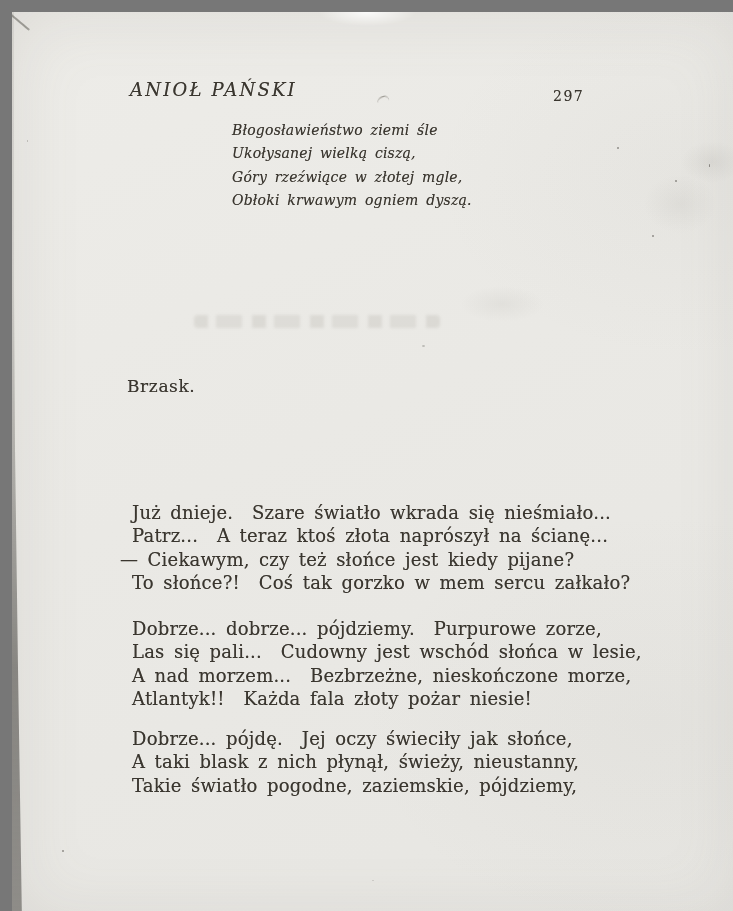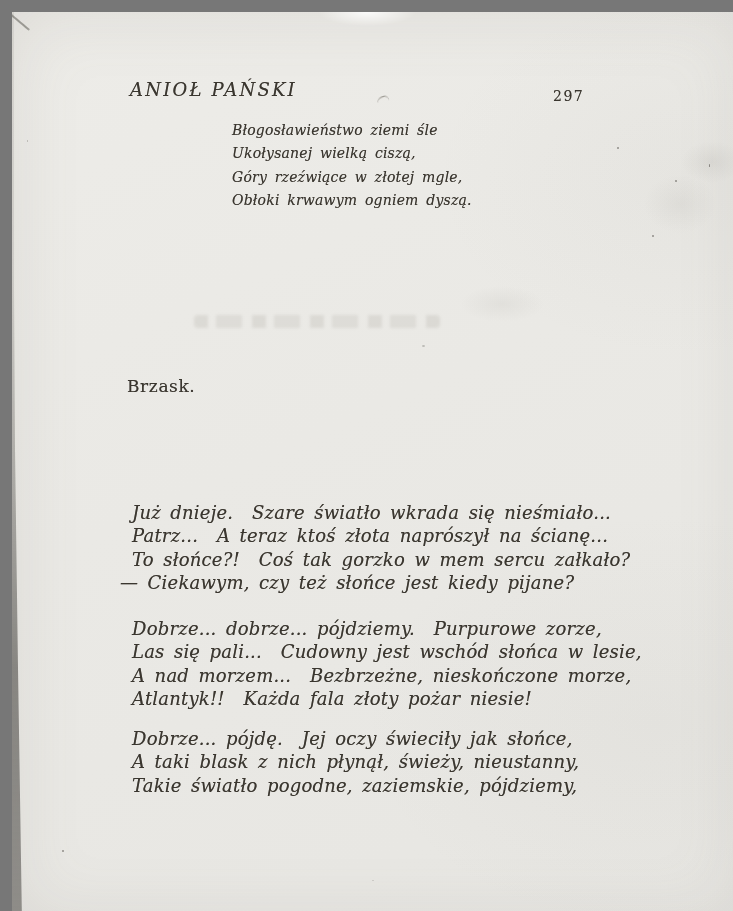--- a/index.html
+++ b/index.html
@@ -84,21 +84,21 @@
     position: absolute; left: 220px; top: 107px;
     font-style: italic; font-size: 14px; line-height: 23.3px;
     word-spacing: 3px; letter-spacing: 0.2px;
   }
   .poem-title {
     position: absolute; left: 115px; top: 364px;
     margin: 0; font-weight: normal; font-size: 17px; letter-spacing: 0.6px;
   }
   .stanza {
     position: absolute; left: 120px;
-    font-style: italic; font-size: 18px; line-height: 23.3px;
+    font-size: 18px; line-height: 23.3px;
     word-spacing: 3.5px; letter-spacing: 0.2px;
   }
   .stanza .line { white-space: pre-wrap; }
   .line.hang { margin-left: -12px; }
   #stanza-1 { top: 489px; }
   #stanza-2 { top: 605px; }
   #stanza-3 { top: 715px; }
 </style>
 </head>
 <body>
@@ -129,22 +129,22 @@
     <div class="line">Ukołysanej wielką ciszą,</div>
     <div class="line">Góry rzeźwiące w złotej mgle,</div>
     <div class="line">Obłoki krwawym ogniem dyszą.</div>
   </div>
 
   <h2 class="poem-title txt">Brzask.</h2>
 
   <div class="stanza txt" id="stanza-1">
     <div class="line">Już dnieje.  Szare światło wkrada się nieśmiało...</div>
     <div class="line">Patrz...  A teraz ktoś złota naprószył na ścianę...</div>
+    <div class="line hang">— Ciekawym, czy też słońce jest kiedy pijane?</div>
     <div class="line">To słońce?!  Coś tak gorzko w mem sercu załkało?</div>
-    <div class="line hang">— Ciekawym, czy też słońce jest kiedy pijane?</div>
   </div>
 
   <div class="stanza txt" id="stanza-2">
     <div class="line">Dobrze... dobrze... pójdziemy.  Purpurowe zorze,</div>
     <div class="line">Las się pali...  Cudowny jest wschód słońca w lesie,</div>
     <div class="line">A nad morzem...  Bezbrzeżne, nieskończone morze,</div>
     <div class="line">Atlantyk!!  Każda fala złoty pożar niesie!</div>
   </div>
 
   <div class="stanza txt" id="stanza-3">

